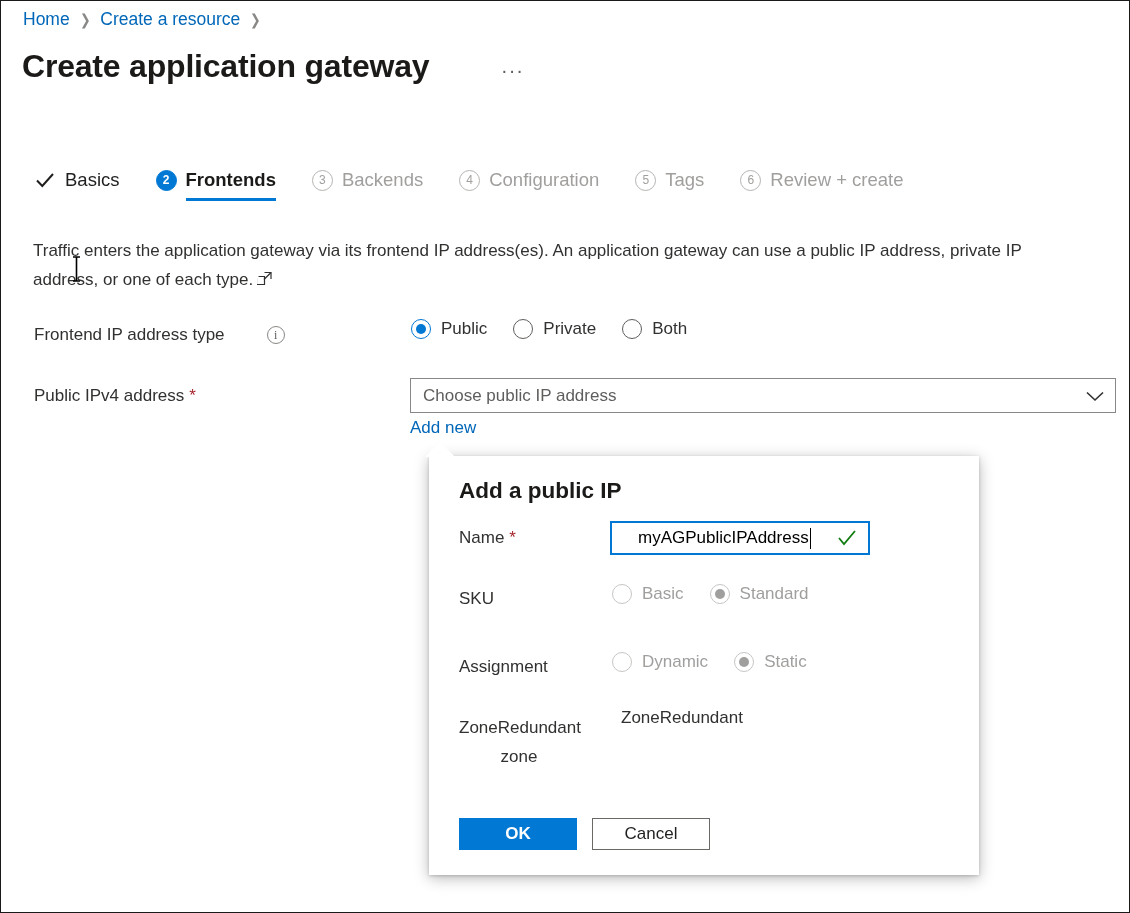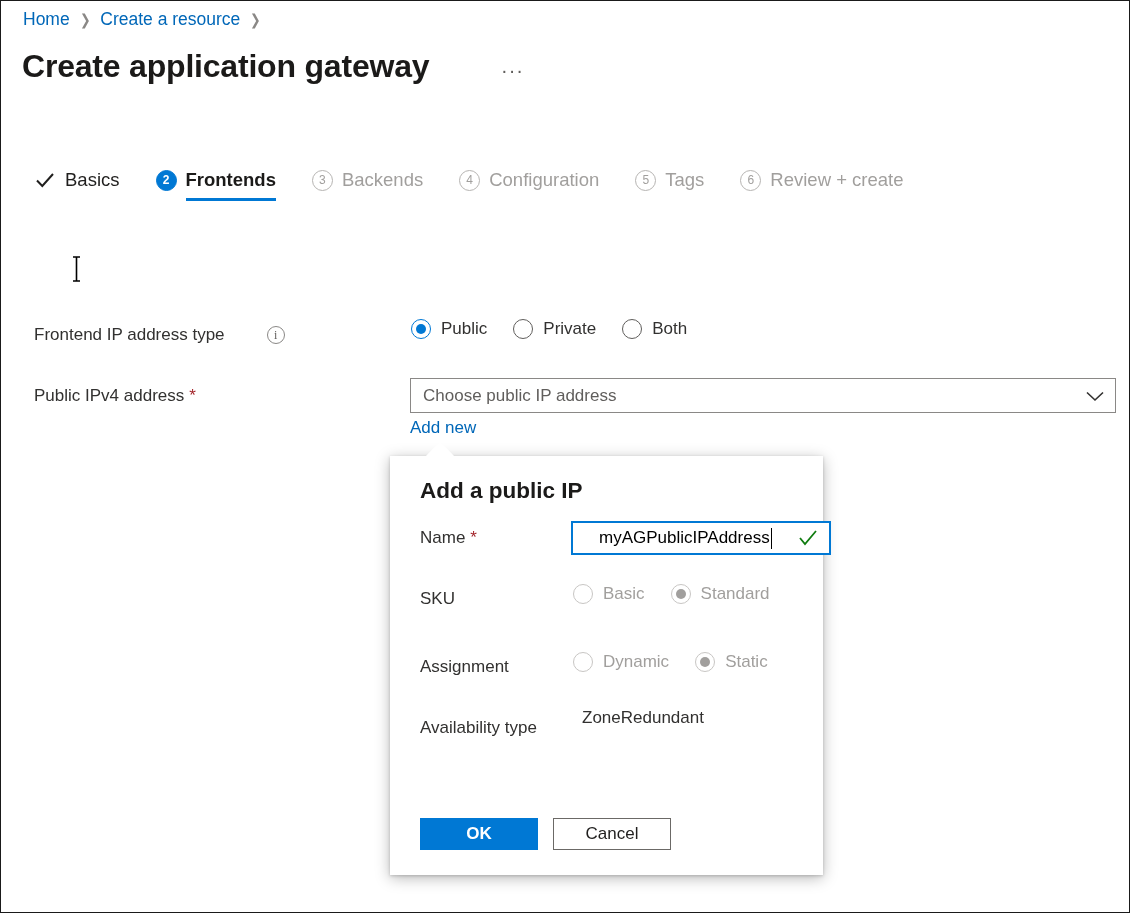--- a/index.html
+++ b/index.html
@@ -203,24 +203,25 @@
     position: absolute;
     left: 409px; top: 417px;
     font-size: 17px;
     color: #0067b8;
     cursor: pointer;
   }
 
   
   .dialog {
     position: absolute;
-    left: 389px; top: 455px;
-    width: 433px; height: 419px;
+    left: 428px; top: 455px;
+    width: 550px; height: 419px;
     background: #ffffff;
     box-shadow: 0 3px 14px rgba(0,0,0,0.28), 0 1px 3px rgba(0,0,0,0.18);
+    text-align: center;
   }
   .dialog-arrow {
     position: absolute;
     left: 424px; top: 440px;
     width: 30px; height: 16px;
     background: #ffffff;
     clip-path: polygon(50% 0%, 100% 100%, 0% 100%);
     filter: drop-shadow(0 -2px 2px rgba(0,0,0,0.10));
     z-index: 2;
   }
@@ -352,20 +353,27 @@
       <span class="tab-label">Tags</span>
     </div>
 
     <div class="tab">
       <span class="tab-badge">6</span>
       <span class="tab-label">Review + create</span>
     </div>
 
   </div>
 
+  <div class="description">
+    <span>Traffic enters the application gateway via its frontend IP address(es). An application gateway can use a public IP address, private IP address, or one of each type.</span><span class="ext-link-icon"><svg width="16" height="16" viewBox="0 0 16 16">
+          <path d="M1.5 5.5 h6 v8 h-8 v-6" fill="none" stroke="#323130" stroke-width="1.2"></path>
+          <path d="M7.5 1.5 h6.5 v6.5" fill="none" stroke="#323130" stroke-width="1.2"></path>
+          <path d="M7 8.5 L14 1.5" fill="none" stroke="#323130" stroke-width="1.2"></path>
+        </svg></span>
+  </div>
 
   <div class="form-label" style="left:33px; top:324px;gap:31px;">
     <span>Frontend IP address type</span>
     <span class="info-icon">i</span>
   </div>
 
   <div class="radio-group" style="left:410px; top:318px;">
     <div class="radio-opt checked">
       <span class="radio-dot"></span>
       <span class="radio-label">Public</span>
@@ -438,21 +446,21 @@
       <div class="radio-opt disabled">
         <span class="radio-dot"></span>
         <span class="radio-label">Dynamic</span>
       </div>
       <div class="radio-opt disabled checked">
         <span class="radio-dot"></span>
         <span class="radio-label">Static</span>
       </div>
     </div>
 
-    <div class="dlg-label" style="left:30px; top:257px; width:120px; line-height:29px; display:block;">Availability type</div>
+    <div class="dlg-label" style="left:30px; top:257px; width:120px; line-height:29px; display:block;">ZoneRedundant zone</div>
     <div class="dlg-static-value" style="left:180px; top:252px;margin-left:12px;">ZoneRedundant</div>
 
     <div class="dlg-buttons">
       <div class="btn btn-primary">OK</div>
       <div class="btn btn-secondary">Cancel</div>
     </div>
 
   </div>
 
   <div class="ibeam">

